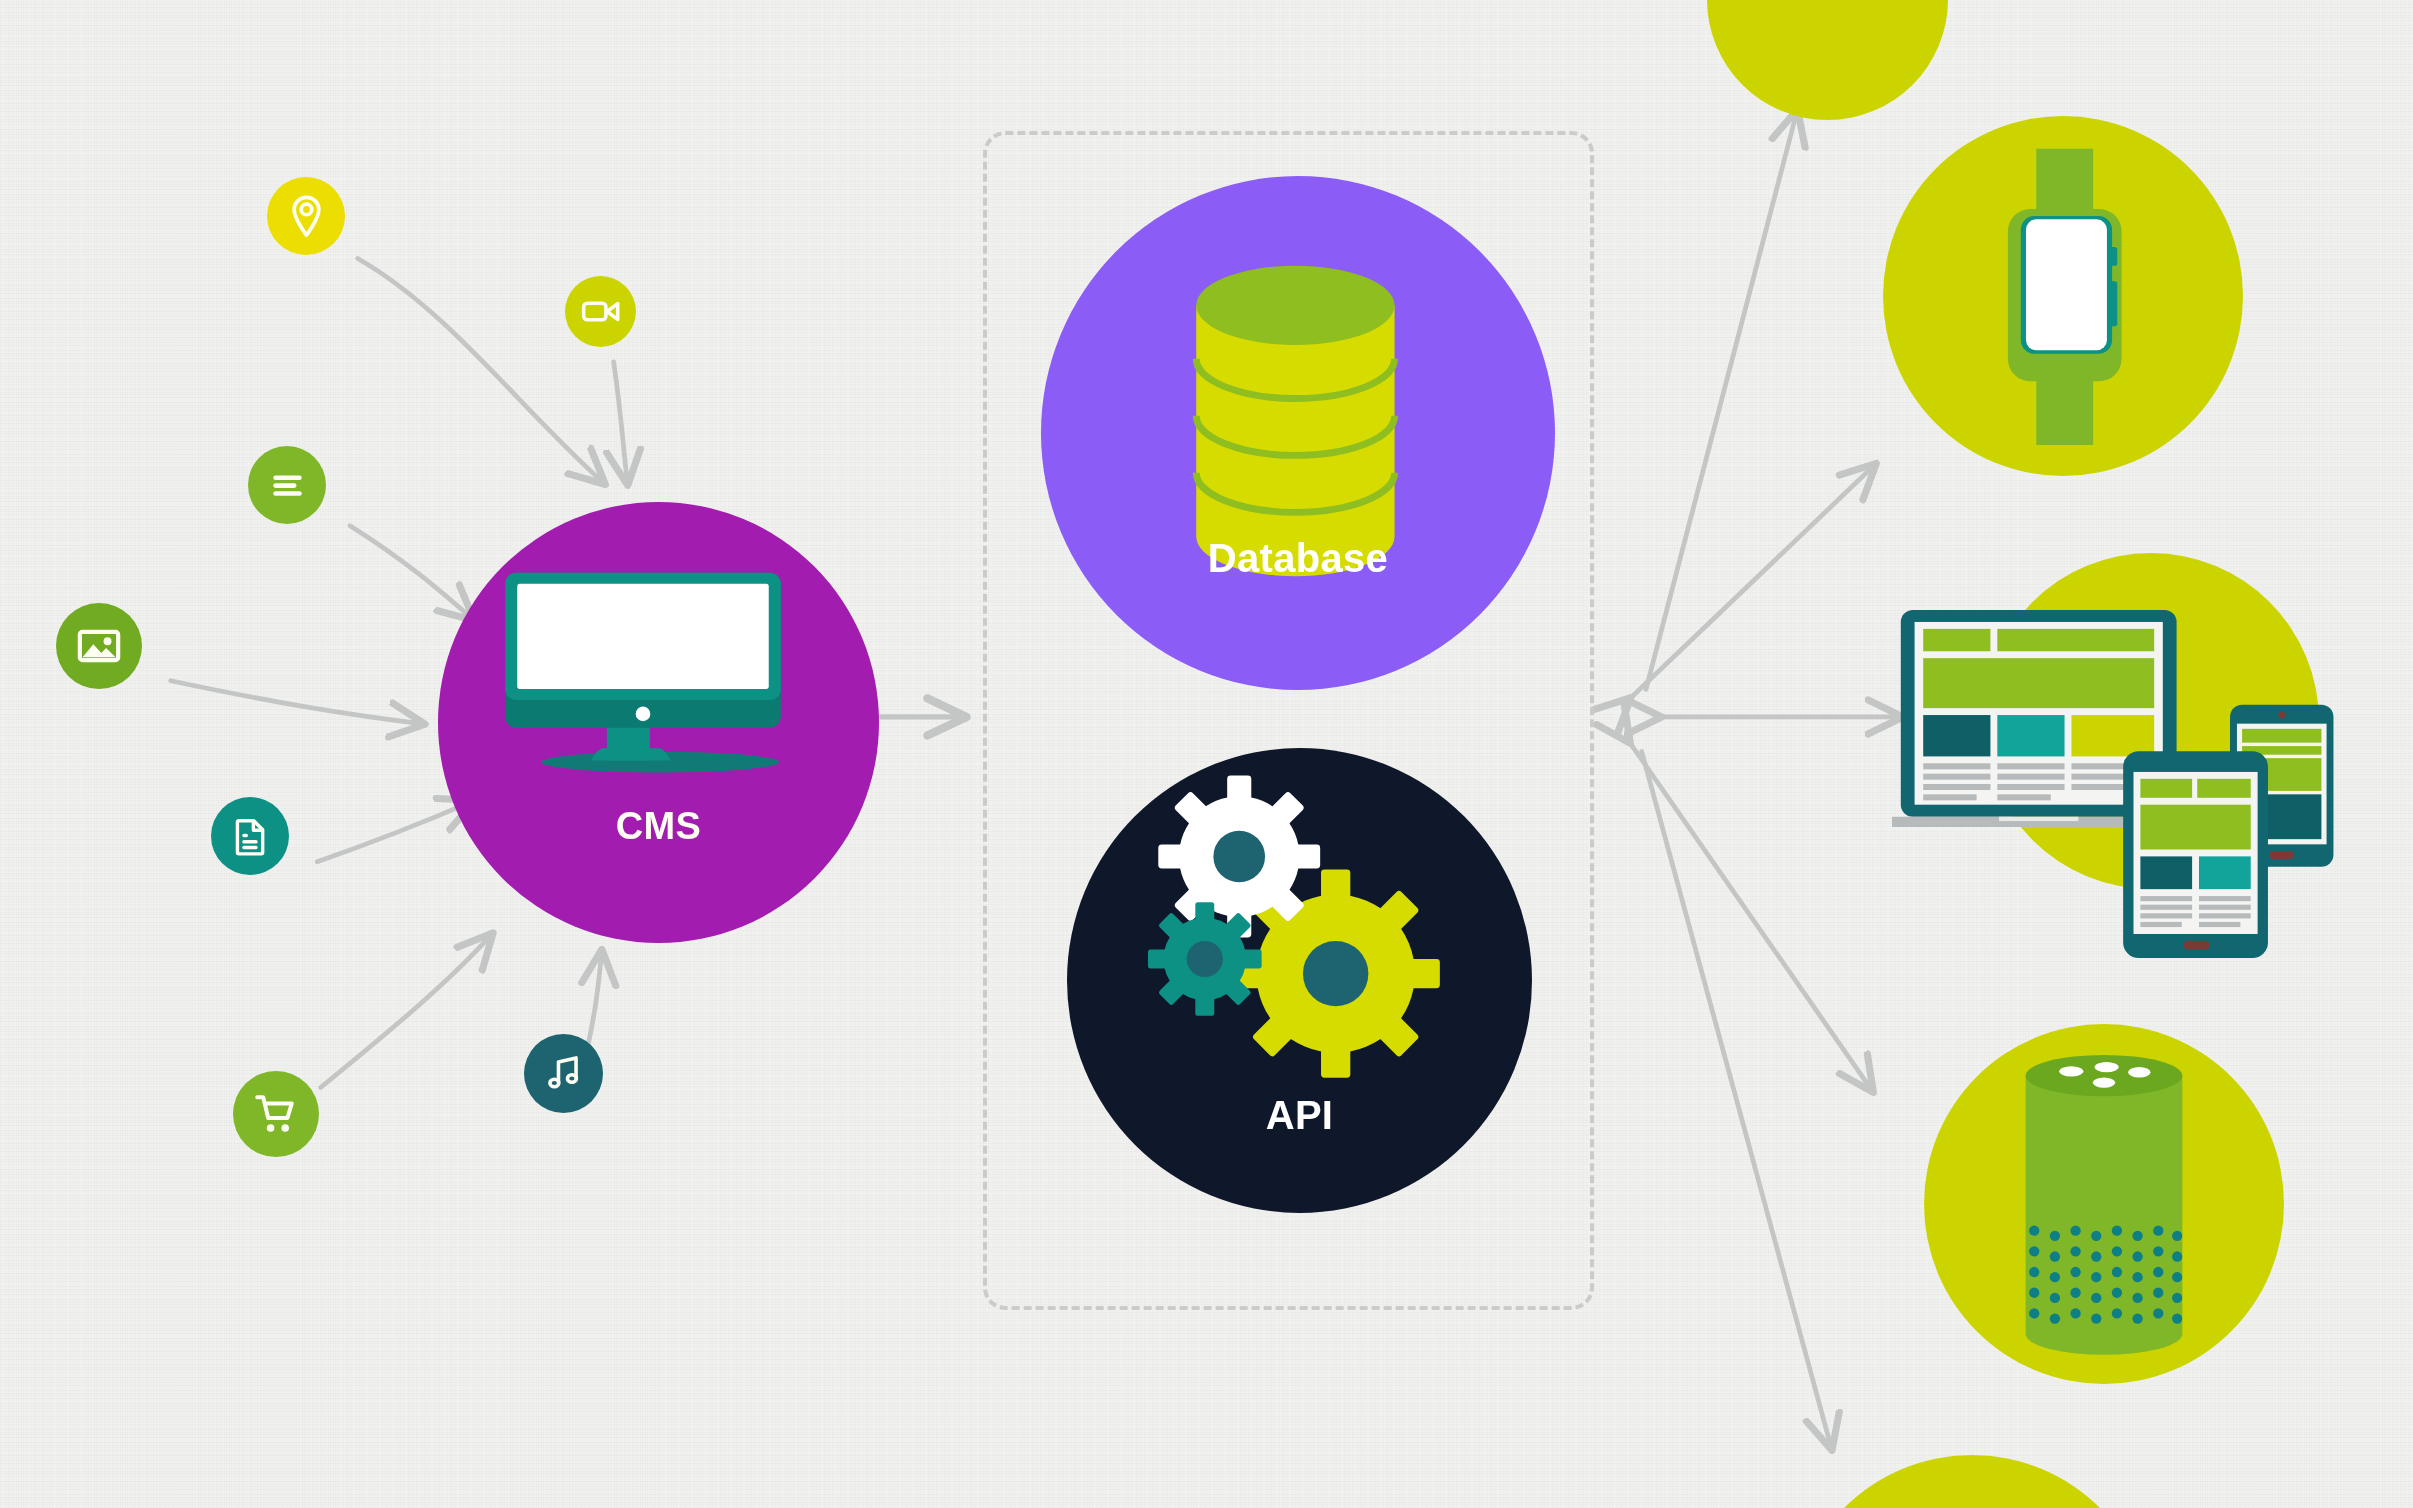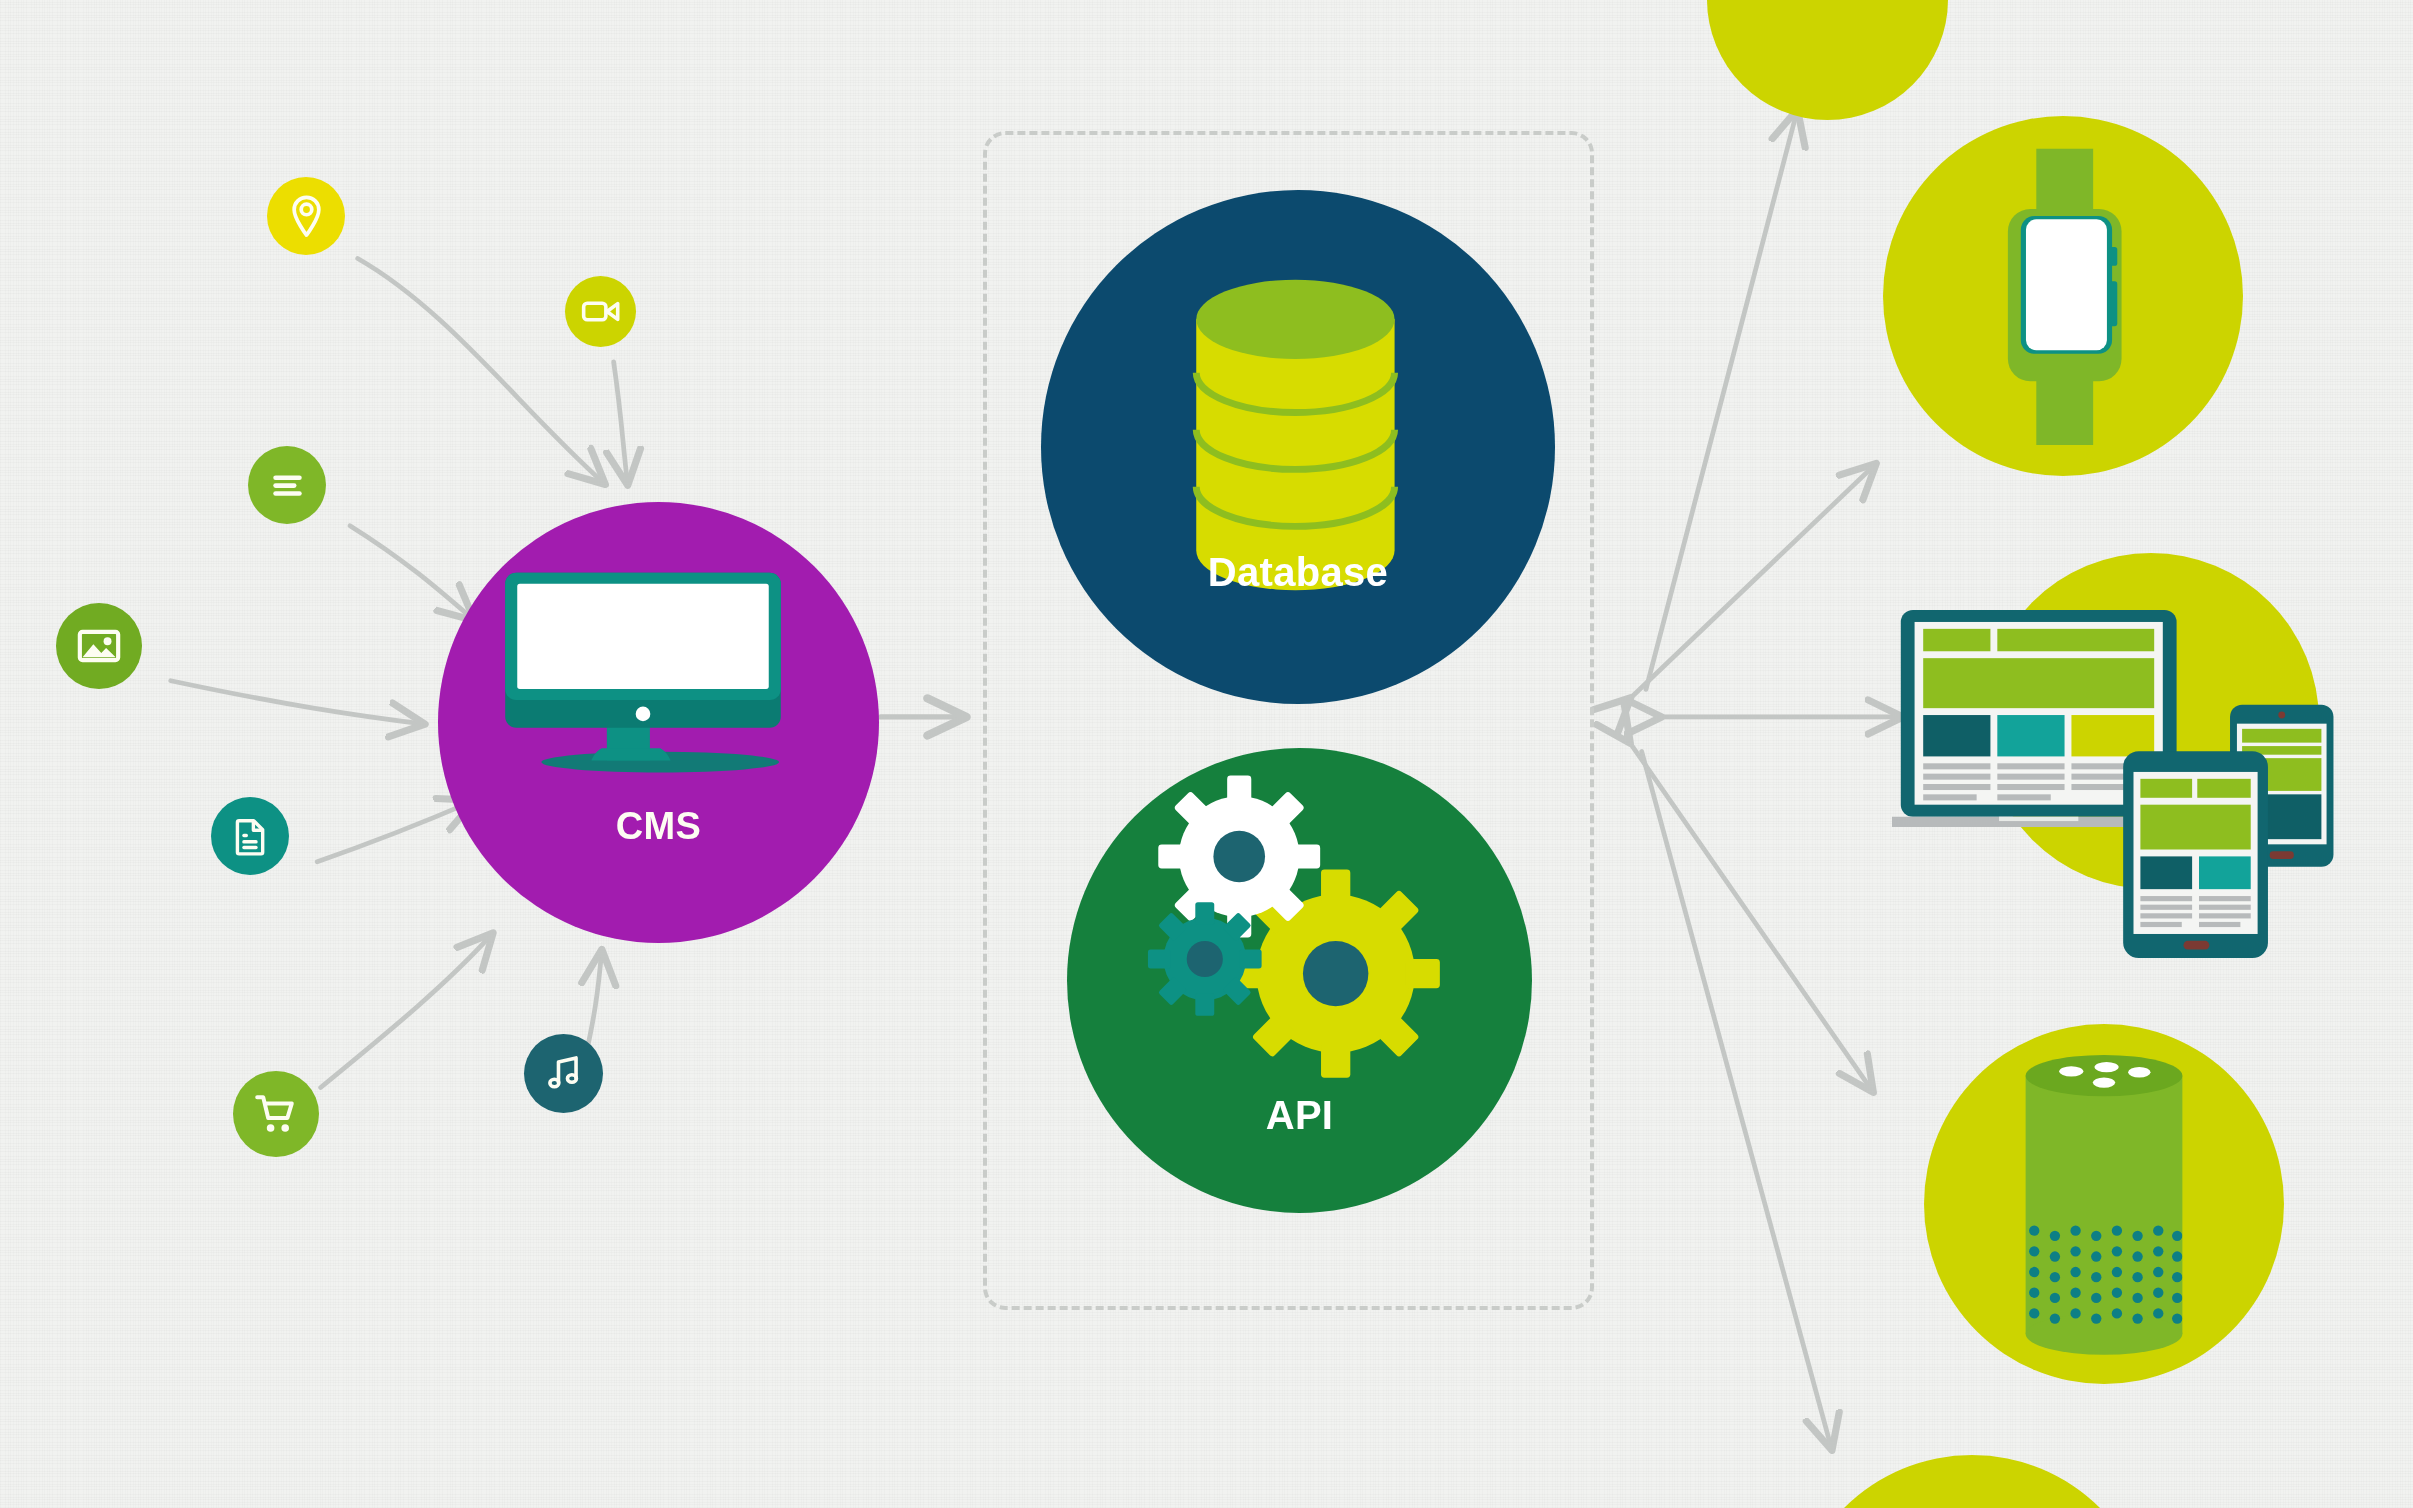--- a/index.html
+++ b/index.html
@@ -151,36 +151,36 @@
       <rect x="78" y="82" width="320" height="180" rx="13" fill="#0b7b72"></rect>
       <rect x="78" y="82" width="320" height="148" rx="13" fill="#0d9184"></rect>
       <rect x="92" y="95" width="292" height="122" rx="3" fill="#ffffff"></rect>
       <circle cx="238" cy="246" r="8.5" fill="#ffffff"></circle>
     </svg>
     <div class="node-label" style="top:303px;font-size:38px;color:#fdfdf2;">CMS</div>
   </div>
 
   <div class="dashed-box" style="left:983px;top:131px;width:603px;height:1171px;"></div>
 
-  <div class="node" style="left:1041px;top:190px;width:514px;height:514px;background:#0c4a6e;">
+  <div class="node" style="left:1041px;top:176px;width:514px;height:514px;background:#8b5cf6;">
     <svg width="514" height="514" viewBox="0 0 596 596" style="position:absolute;left:0;top:0;">
       <g>
         <path d="M180 150 h230 v268 a115 46 0 0 1 -230 0 z" fill="#d7dc00"></path>
         <ellipse cx="295" cy="150" rx="115" ry="46" fill="#8ebe1f"></ellipse>
         <g fill="none" stroke="#8ebe1f" stroke-width="8">
           <path d="M180 212 a115 46 0 0 0 230 0"></path>
           <path d="M180 278 a115 46 0 0 0 230 0"></path>
           <path d="M180 344 a115 46 0 0 0 230 0"></path>
         </g>
       </g>
     </svg>
     <div class="node-label" style="top:360px;font-size:40px;color:#ffffff;">Database</div>
   </div>
 
-  <div class="node" style="left:1067px;top:748px;width:465px;height:465px;background:#15803d;">
+  <div class="node" style="left:1067px;top:748px;width:465px;height:465px;background:#0f172a;">
     <svg width="465" height="465" viewBox="0 0 540 540" style="position:absolute;left:0;top:0;">
 
       <g transform="translate(312,262)">
         <g fill="#d7dc00">
           <circle r="92"></circle>
           <g>
             <rect x="-17" y="-121" width="34" height="40" rx="4"></rect>
             <rect x="-17" y="-121" width="34" height="40" rx="4" transform="rotate(45)"></rect>
             <rect x="-17" y="-121" width="34" height="40" rx="4" transform="rotate(90)"></rect>
             <rect x="-17" y="-121" width="34" height="40" rx="4" transform="rotate(135)"></rect>

